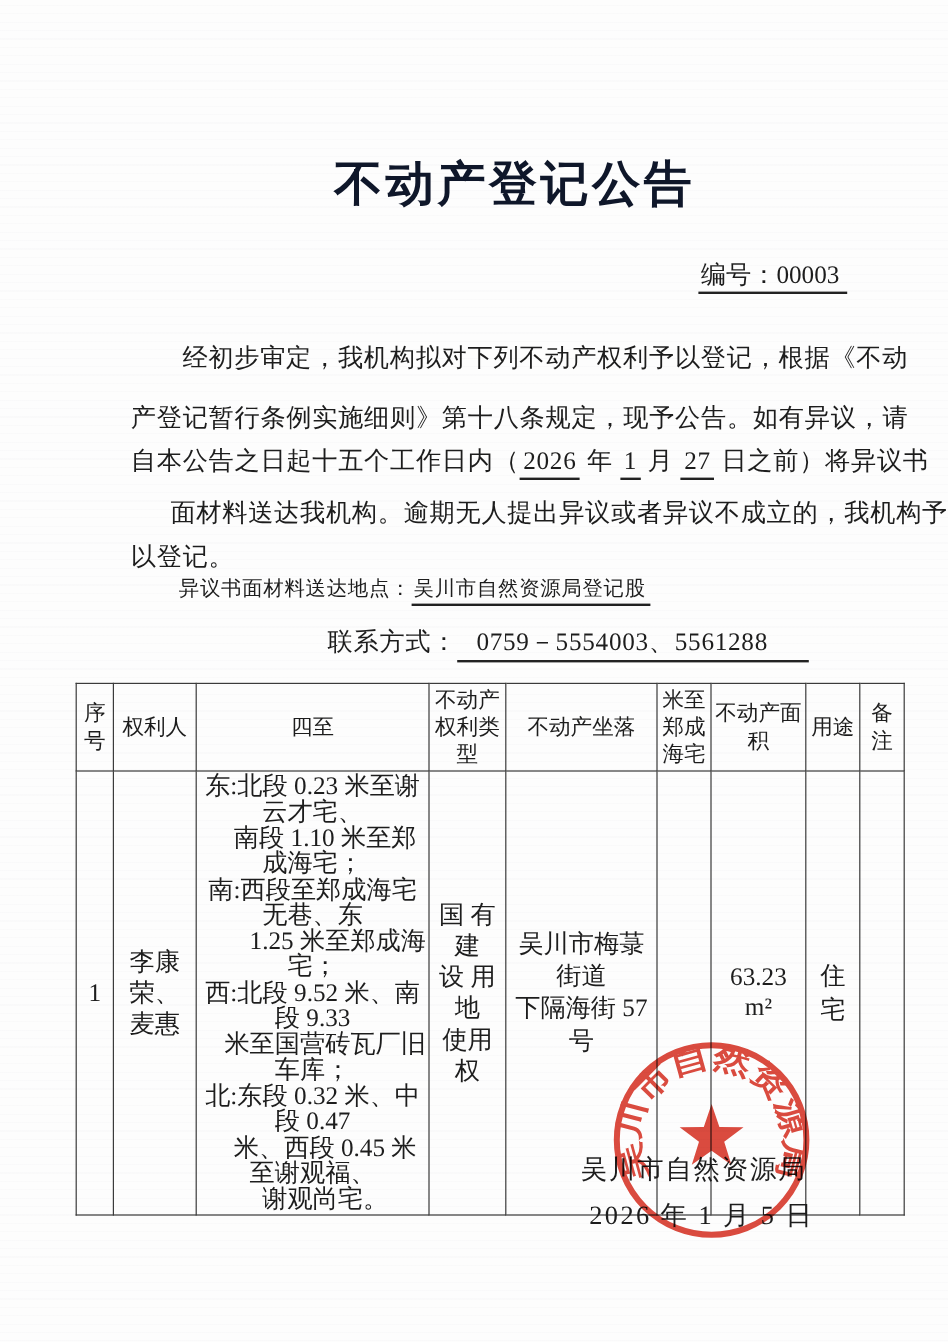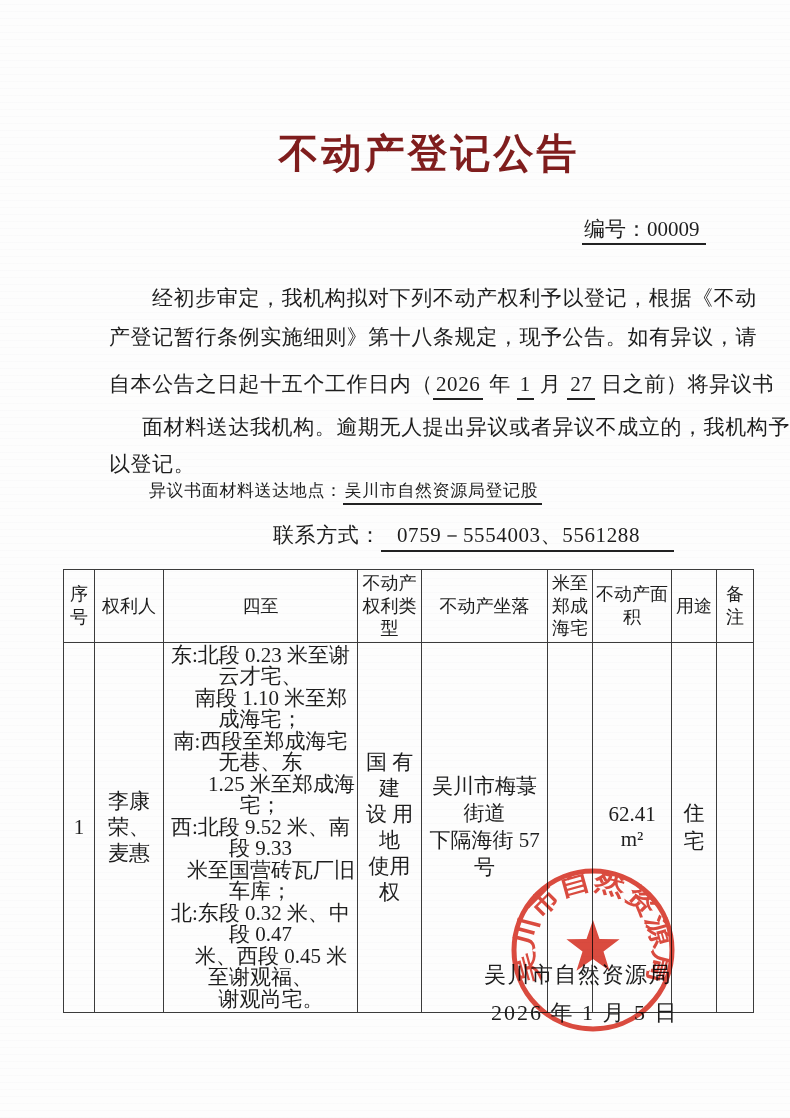--- a/index.html
+++ b/index.html
@@ -10,27 +10,27 @@
     color:#1d1d1d;overflow:hidden;
   }
   body::before{
     content:"";position:absolute;inset:0;pointer-events:none;
     background:repeating-linear-gradient(0deg,rgba(205,205,212,0.07) 0 1px,transparent 1px 7px);
   }
   .abs{position:absolute;white-space:nowrap;}
   .doc-title{
     left:68px;top:126px;width:722px;text-align:center;
     font-family:"Liberation Sans","DejaVu Sans",sans-serif;
-    font-weight:700;font-size:40px;letter-spacing:3px;color:#7f1d1d;
+    font-weight:700;font-size:40px;letter-spacing:3px;color:#0f172a;
   }
   .doc-no{left:582px;top:215px;font-size:21px;}
   .doc-no .u-wrap{border-bottom:2px solid #222;padding:0 6px 2px 2px;}
   .body-line{font-size:21px;letter-spacing:0.6px;}
   .bl1{left:152px;top:284px;}
-  .bl2{left:109px;top:323px;}
+  .bl2{left:109px;top:334px;}
   .bl3{left:109px;top:370px;}
   .bl4{left:109px;top:413px;margin-left:33px;}
   .bl5{left:109px;top:450px;}
   .delivery-line{left:149px;top:479px;font-size:17px;letter-spacing:0.6px;}
   .contact-line{left:273px;top:521px;font-size:21px;letter-spacing:0.6px;}
   .u-num{border-bottom:2px solid #222;padding:0 3px 2px 3px;}
   .u-contact{border-bottom:2px solid #222;padding:0 34px 3px 16px;}
   .u-loc{border-bottom:2px solid #222;padding:0 4px 3px 2px;}
 
   table.announce{
@@ -58,21 +58,21 @@
   }
   .seal text{font-family:"Liberation Serif","DejaVu Serif",serif;font-weight:bold;}
 </style>
 </head>
 <body>
 
 <div class="abs doc-title">不动产登记公告</div>
 
 <div class="abs doc-no">
   <span class="u-wrap">
-    <span>编号：</span><span>00009</span>
+    <span>编号：</span><span>00003</span>
   </span>
 </div>
 
 <div class="abs body-line bl1">经初步审定，我机构拟对下列不动产权利予以登记，根据《不动</div>
 <div class="abs body-line bl2">产登记暂行条例实施细则》第十八条规定，现予公告。如有异议，请</div>
 <div class="abs body-line bl3">
   <span>自本公告之日起十五个工作日内（</span><span class="u-num">2026</span><span> 年 </span><span class="u-num">1</span><span> 月 </span><span class="u-num">27</span><span> 日之前）将异议书</span>
 </div>
 <div class="abs body-line bl4">面材料送达我机构。逾期无人提出异议或者异议不成立的，我机构予</div>
 <div class="abs body-line bl5">以登记。</div>
@@ -123,21 +123,21 @@
 　米至国营砖瓦厂旧车库；
 北:东段 0.32 米、中段 0.47
 　米、西段 0.45 米至谢观福、
 　谢观尚宅。</td>
       <td class="cell-right-type prelines">国 有 建
 设 用 地
 使用权</td>
       <td class="cell-location prelines">吴川市梅菉街道
 下隔海街 57 号</td>
       <td></td>
-      <td class="cell-area">62.41 m²</td>
+      <td class="cell-area">63.23 m²</td>
       <td class="cell-usage">住宅</td>
       <td></td>
     </tr>
   </tbody>
 </table>
 
 <div class="abs sig-issuer">吴川市自然资源局</div>
 <div class="abs sig-date">2026 年 1 月 5 日</div>
 
 <svg class="seal" viewBox="0 0 168 168" aria-hidden="true">

